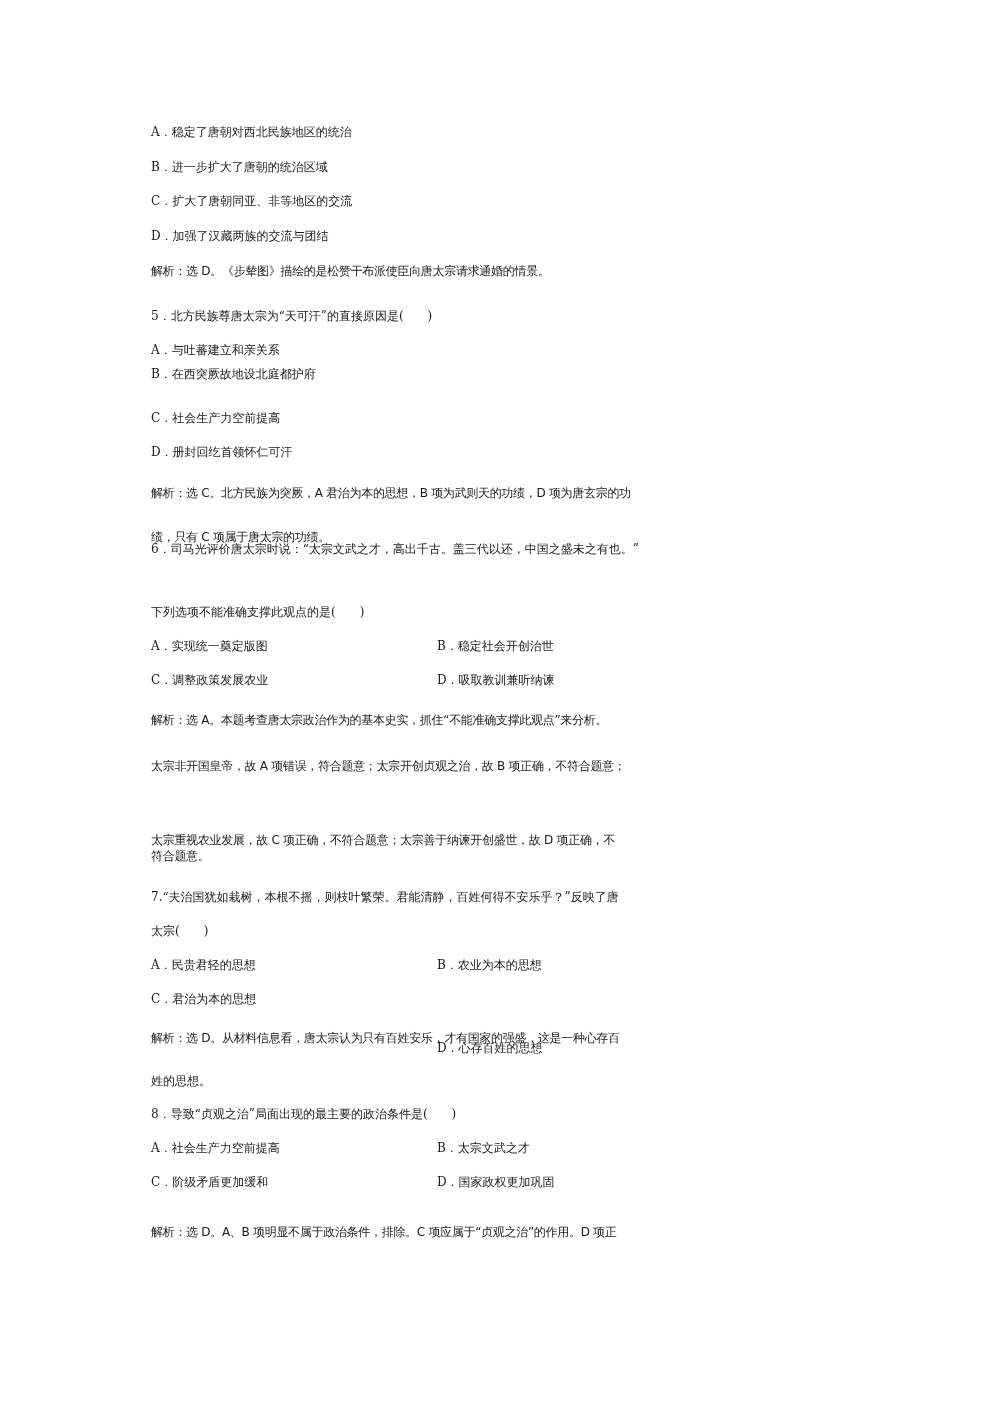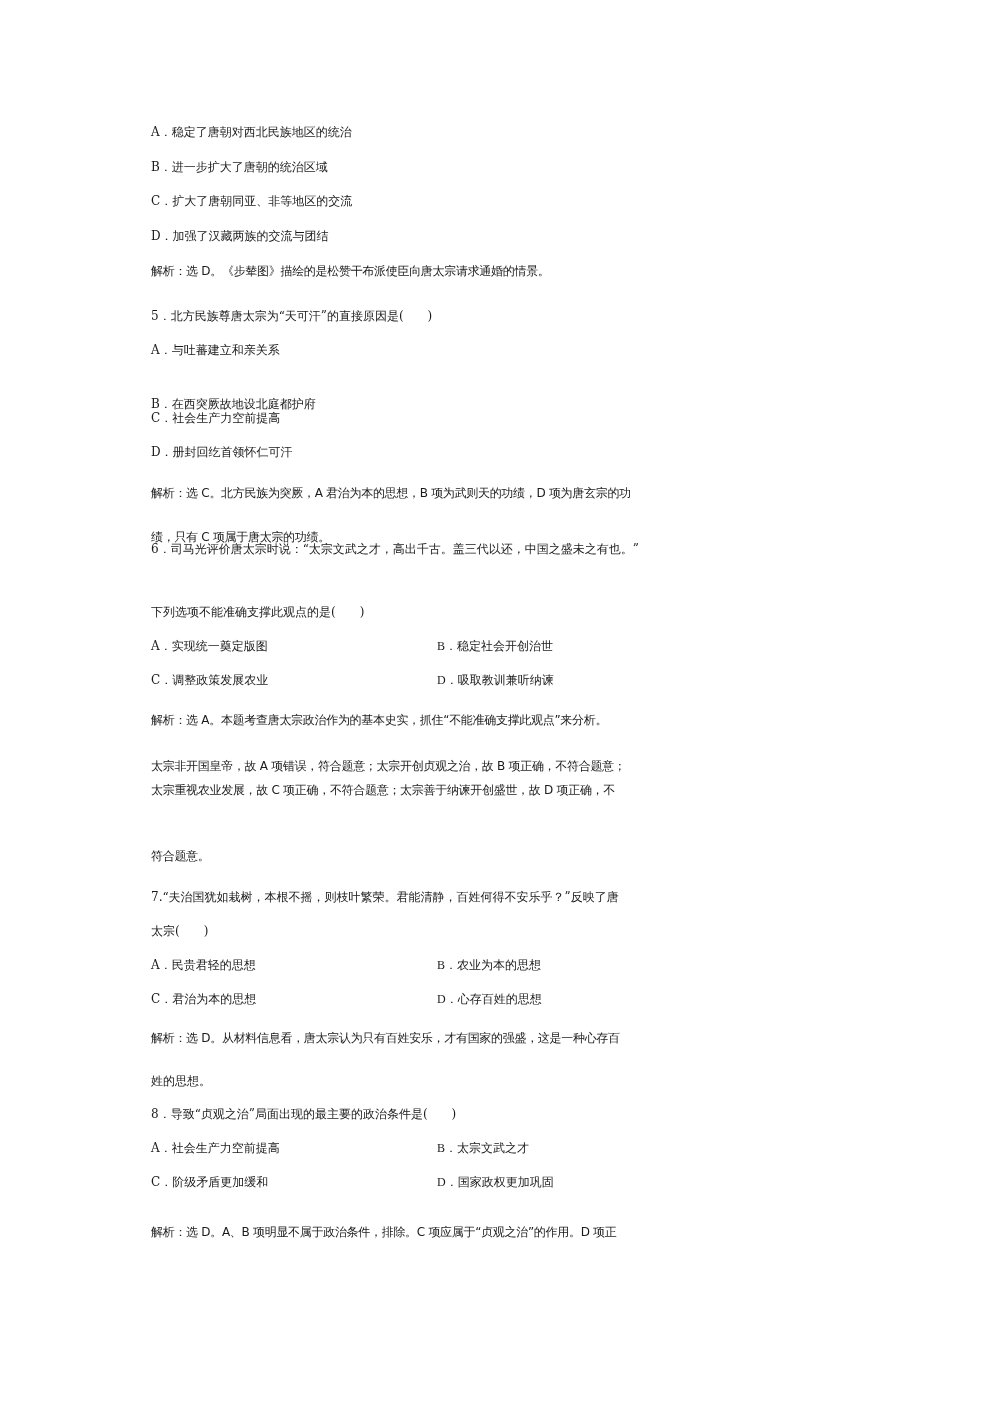--- a/index.html
+++ b/index.html
@@ -25,57 +25,56 @@
       font-family: "DejaVu Serif", "Liberation Serif", serif;
       font-weight: normal;
     }
     .sans {
       font-family: "DejaVu Sans", "Liberation Sans", sans-serif;
       font-weight: normal;
       letter-spacing: -0.3px;
     }
     .col2 {
       left: 437px;
-      font-family: Liberation Serif, serif;
     }
   </style>
 </head>
 <body>
 
 <div class="line serif" style="top:122px">A．稳定了唐朝对西北民族地区的统治</div>
 <div class="line serif" style="top:157px">B．进一步扩大了唐朝的统治区域</div>
 <div class="line serif" style="top:191px">C．扩大了唐朝同亚、非等地区的交流</div>
 <div class="line serif" style="top:226px">D．加强了汉藏两族的交流与团结</div>
 <div class="line sans" style="top:261px">解析：选 D。《步辇图》描绘的是松赞干布派使臣向唐太宗请求通婚的情景。</div>
 
 <div class="line serif" style="top:306px">5．北方民族尊唐太宗为“天可汗”的直接原因是(　　)</div>
 <div class="line serif" style="top:340px">A．与吐蕃建立和亲关系</div>
-<div class="line serif" style="top:394px">B．在西突厥故地设北庭都护府</div>
+<div class="line serif" style="top:364px">B．在西突厥故地设北庭都护府</div>
 <div class="line serif" style="top:408px">C．社会生产力空前提高</div>
 <div class="line serif" style="top:442px">D．册封回纥首领怀仁可汗</div>
 <div class="line sans" style="top:483px">解析：选 C。北方民族为突厥，A 君治为本的思想，B 项为武则天的功绩，D 项为唐玄宗的功</div>
 <div class="line sans" style="top:527px">绩，只有 C 项属于唐太宗的功绩。</div>
 
 <div class="line serif" style="top:539px">6．司马光评价唐太宗时说：“太宗文武之才，高出千古。盖三代以还，中国之盛未之有也。”</div>
 <div class="line serif" style="top:602px">下列选项不能准确支撑此观点的是(　　)</div>
 <div class="line serif" style="top:636px">A．实现统一奠定版图</div>
 <div class="line serif col2" style="top:636px">B．稳定社会开创治世</div>
 <div class="line serif" style="top:670px">C．调整政策发展农业</div>
 <div class="line serif col2" style="top:670px">D．吸取教训兼听纳谏</div>
 <div class="line sans" style="top:710px">解析：选 A。本题考查唐太宗政治作为的基本史实，抓住“不能准确支撑此观点”来分析。</div>
 <div class="line sans" style="top:756px">太宗非开国皇帝，故 A 项错误，符合题意；太宗开创贞观之治，故 B 项正确，不符合题意；</div>
-<div class="line sans" style="top:780px">太宗重视农业发展，故 C 项正确，不符合题意；太宗善于纳谏开创盛世，故 D 项正确，不</div>
+<div class="line sans" style="top:830px">太宗重视农业发展，故 C 项正确，不符合题意；太宗善于纳谏开创盛世，故 D 项正确，不</div>
 <div class="line sans" style="top:846px">符合题意。</div>
 
 <div class="line serif" style="top:887px">7.“夫治国犹如栽树，本根不摇，则枝叶繁荣。君能清静，百姓何得不安乐乎？”反映了唐</div>
 <div class="line serif" style="top:921px">太宗(　　)</div>
 <div class="line serif" style="top:955px">A．民贵君轻的思想</div>
 <div class="line serif col2" style="top:955px">B．农业为本的思想</div>
 <div class="line serif" style="top:989px">C．君治为本的思想</div>
-<div class="line serif col2" style="top:989px">D．心存百姓的思想</div>
+<div class="line serif col2" style="top:1038px">D．心存百姓的思想</div>
 <div class="line sans" style="top:1028px">解析：选 D。从材料信息看，唐太宗认为只有百姓安乐，才有国家的强盛，这是一种心存百</div>
 <div class="line serif" style="top:1071px">姓的思想。</div>
 
 <div class="line serif" style="top:1104px">8．导致“贞观之治”局面出现的最主要的政治条件是(　　)</div>
 <div class="line serif" style="top:1138px">A．社会生产力空前提高</div>
 <div class="line serif col2" style="top:1138px">B．太宗文武之才</div>
 <div class="line serif" style="top:1172px">C．阶级矛盾更加缓和</div>
 <div class="line serif col2" style="top:1172px">D．国家政权更加巩固</div>
 <div class="line sans" style="top:1222px">解析：选 D。A、B 项明显不属于政治条件，排除。C 项应属于“贞观之治”的作用。D 项正</div>
 

